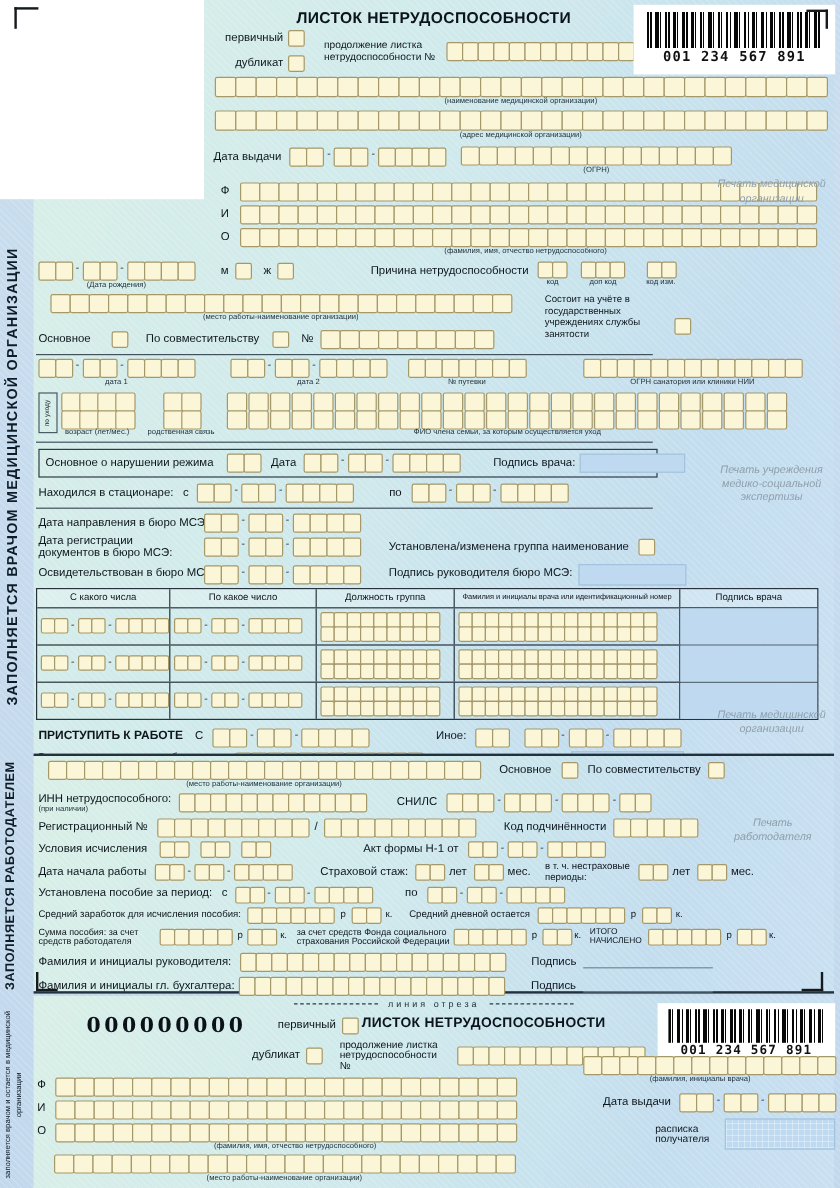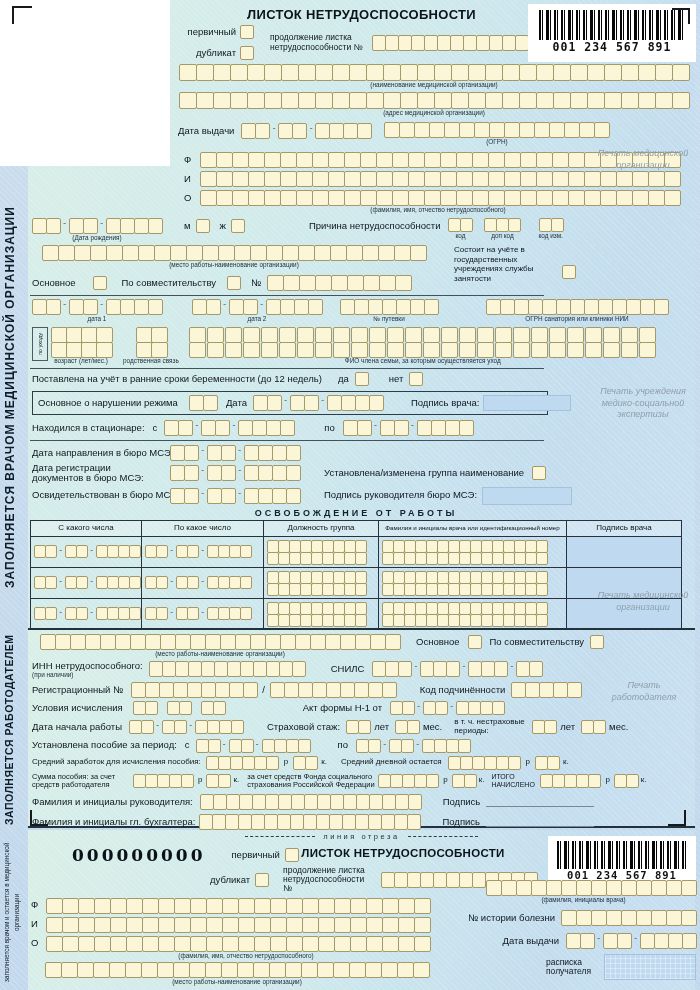--- a/index.html
+++ b/index.html
@@ -605,27 +605,20 @@
             <span class="c"></span>
             <span class="c"></span>
             <span class="c"></span>
           </span>
         <span class="cap">ФИО члена семьи, за которым осуществляется уход</span>
       </div>
     </div>
 
     <div class="hline" style="margin:3px 0 0 2px;width:514px"></div>
 
-    <div class="row" style="margin-top:3px">
-      <span class="lbl">Поставлена на учёт в ранние сроки беременности (до 12 недель)</span>
-      <span class="lbl" style="margin-left:16px">да</span>
-      <span class="k" style="margin-left:6px"></span>
-      <span class="lbl" style="margin-left:20px">нет</span>
-      <span class="k" style="margin-left:6px"></span>
-    </div>
 
     <div class="row" style="margin-top:5px">
       <div class="rbox">
         <span class="lbl" style="margin-left:5px">Основное о нарушении режима</span>
         <span class="cells dt" style="margin-left:11px">
             <span class="c"></span>
             <span class="c"></span>
           </span>
         <span class="lbl" style="margin-left:9px">Дата</span>
         <span class="cells dt" style="margin-left:6px">
@@ -755,21 +748,20 @@
             <span class="c"></span>
             <span class="c"></span>
             <span class="c"></span>
             <span class="c"></span>
           </span>
         </span>
       <span class="lbl" style="margin-left:24px">Подпись руководителя бюро МСЭ:</span>
       <span class="shade" style="width:90px;height:18px;margin-left:5px"></span>
     </div>
 
-    <div style="text-align:center;width:656px;margin-top:3px;font-size:9px;font-weight:bold;letter-spacing:3px;color:#13212c">ОСВОБОЖДЕНИЕ ОТ РАБОТЫ</div>
 
     <div class="tbl">
       <div>
         <div class="th cw1">С какого числа</div>
         <div class="th cw2">По какое число</div>
         <div class="th cw3">Должность группа</div>
         <div class="th cw4">Фамилия и инициалы врача или идентификационный номер</div>
         <div class="th cw5">Подпись врача</div>
       </div>
       <div>
@@ -1686,34 +1678,20 @@
           <span class="c"></span>
           <span class="c"></span>
           <span class="c"></span>
           <span class="c"></span>
           <span class="c"></span>
           <span class="c"></span>
           <span class="c"></span>
         </span>
       <span class="cap" style="width:225px">(фамилия, инициалы врача)</span>
     </div>
-    <div style="display:flex;align-items:center;justify-content:flex-end;margin-top:6px">
-      <span class="lbl">№ истории болезни</span>
-      <span class="cells w16" style="margin-left:6px">
-          <span class="c"></span>
-          <span class="c"></span>
-          <span class="c"></span>
-          <span class="c"></span>
-          <span class="c"></span>
-          <span class="c"></span>
-          <span class="c"></span>
-          <span class="c"></span>
-          <span class="c"></span>
-        </span>
-    </div>
     <div style="display:flex;align-items:center;justify-content:flex-end;margin-top:7px">
       <span class="lbl">Дата выдачи</span>
       <span class="cells dt" style="margin-left:7px">
           <span class="cells">
             <span class="c"></span>
             <span class="c"></span>
           </span>
           <i class="d"></i>
           <span class="cells">
             <span class="c"></span>

